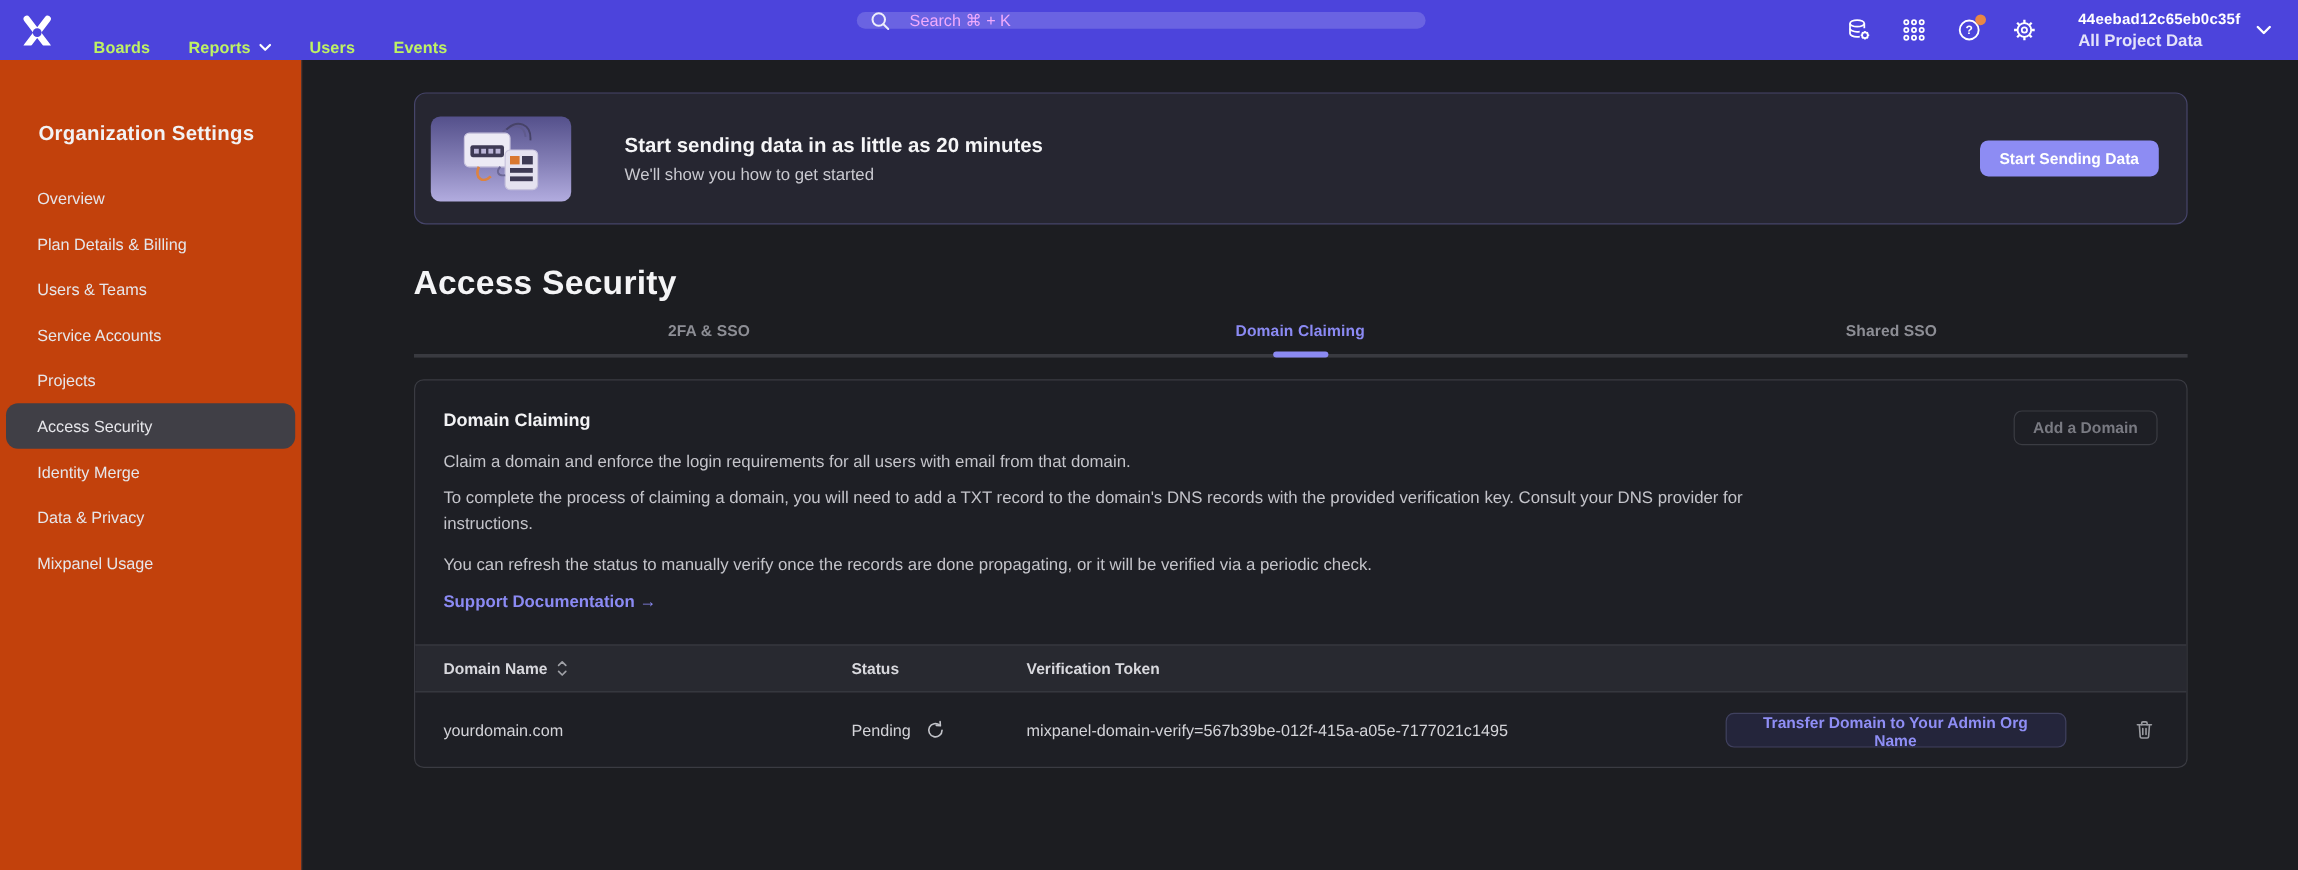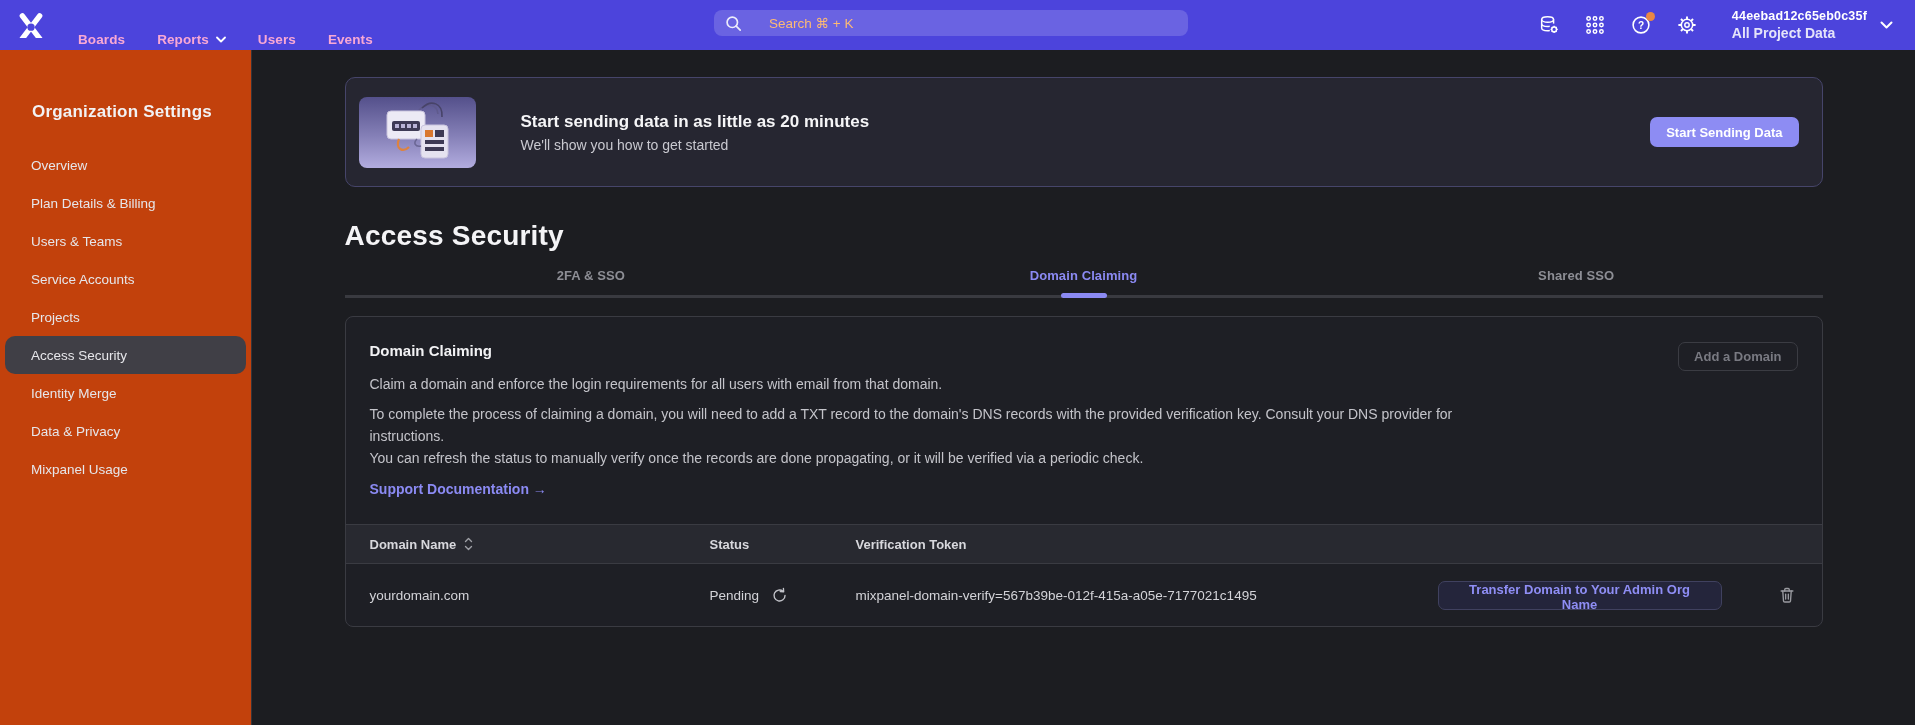--- a/index.html
+++ b/index.html
@@ -15,27 +15,27 @@
 
   
   .navbar {
     position:absolute; top:0; left:0; width:1915px; height:50px;
     background:#4C44DC; display:flex; align-items:center; z-index:10;
   }
   .logo { margin-left:16px; width:30px; height:30px; display:flex; align-items:center; justify-content:center; cursor:pointer; }
   .nav-links { display:flex; gap:32px; margin-left:32px; }
   .nav-link {
     display:flex; align-items:center; gap:7px;
-    color:#f9a8d4; font-size:13.5px; font-weight:700; cursor:pointer; letter-spacing:.1px;margin-top:29px;
+    color:#bef264; font-size:13.5px; font-weight:700; cursor:pointer; letter-spacing:.1px;margin-top:29px;
   }
   .search {
-    position:absolute; left:714px; top:10px; width:474px; height:26px;
+    position:absolute; left:714px; top:10px; width:474px; height:14px;
     background:rgba(255,255,255,0.17); border-radius:8px;
-    display:flex; align-items:center; gap:27px; padding-left:11px;
-    color:#fdba74; font-size:13.5px; cursor:text;
+    display:flex; align-items:center; gap:16px; padding-left:11px;
+    color:#f0abfc; font-size:13.5px; cursor:text;
   }
   .nav-right { position:absolute; right:22px; top:0; height:50px; display:flex; align-items:center; }
   .nav-icon { width:22px; height:22px; margin-left:24px; color:#FFFFFF; position:relative; cursor:pointer; }
   .nav-icon:first-child { margin-left:0; }
   .badge-dot {
     position:absolute; top:-2px; right:-3px; width:9px; height:9px;
     background:#E98744; border-radius:50%;
   }
   .account { margin-left:34px; color:#FFFFFF; cursor:pointer; }
   .account-org { font-size:12.5px; font-weight:700; letter-spacing:.2px; }
@@ -97,21 +97,21 @@
   .card { margin-top:18px; background:#1E1F25; border:1px solid #3A3B42; border-radius:8px; }
   .card-head { position:relative; padding:25px 24px 0; }
   .card-title { font-size:15px; font-weight:700; color:#F2F2F4; }
   .add-domain-btn {
     position:absolute; top:25px; right:24px; height:29px; padding:0 15px;
     background:transparent; border:1px solid #3B3C43; border-radius:7px;
     color:#797A82; font-size:13px; font-weight:700; cursor:pointer; font-family:inherit;
   }
   .card-body { padding:0 24px; }
   .desc { font-size:14px; line-height:22px; color:#C4C4CA; max-width:1150px; }
-  .p1 { margin-top:14px; } .p2 { margin-top:8px; } .p3 { }
+  .p1 { margin-top:14px; } .p2 { margin-top:8px; } .p3 { margin-top:12px; }
   .support-link { display:inline-block; margin-top:12px; font-size:14px; font-weight:700; color:#8B8AF3; text-decoration:none; cursor:pointer; }
 
   
   .table { margin-top:26px; }
   .thead, .trow { display:grid; grid-template-columns:340px 146px 1fr 360px; padding:0 24px; align-items:center; }
   .thead {
     height:40px; background:#282930;
     border-top:1px solid #3A3B42; border-bottom:1px solid #3A3B42;
     font-size:13px; font-weight:700; color:#D8D8DD;
   }

